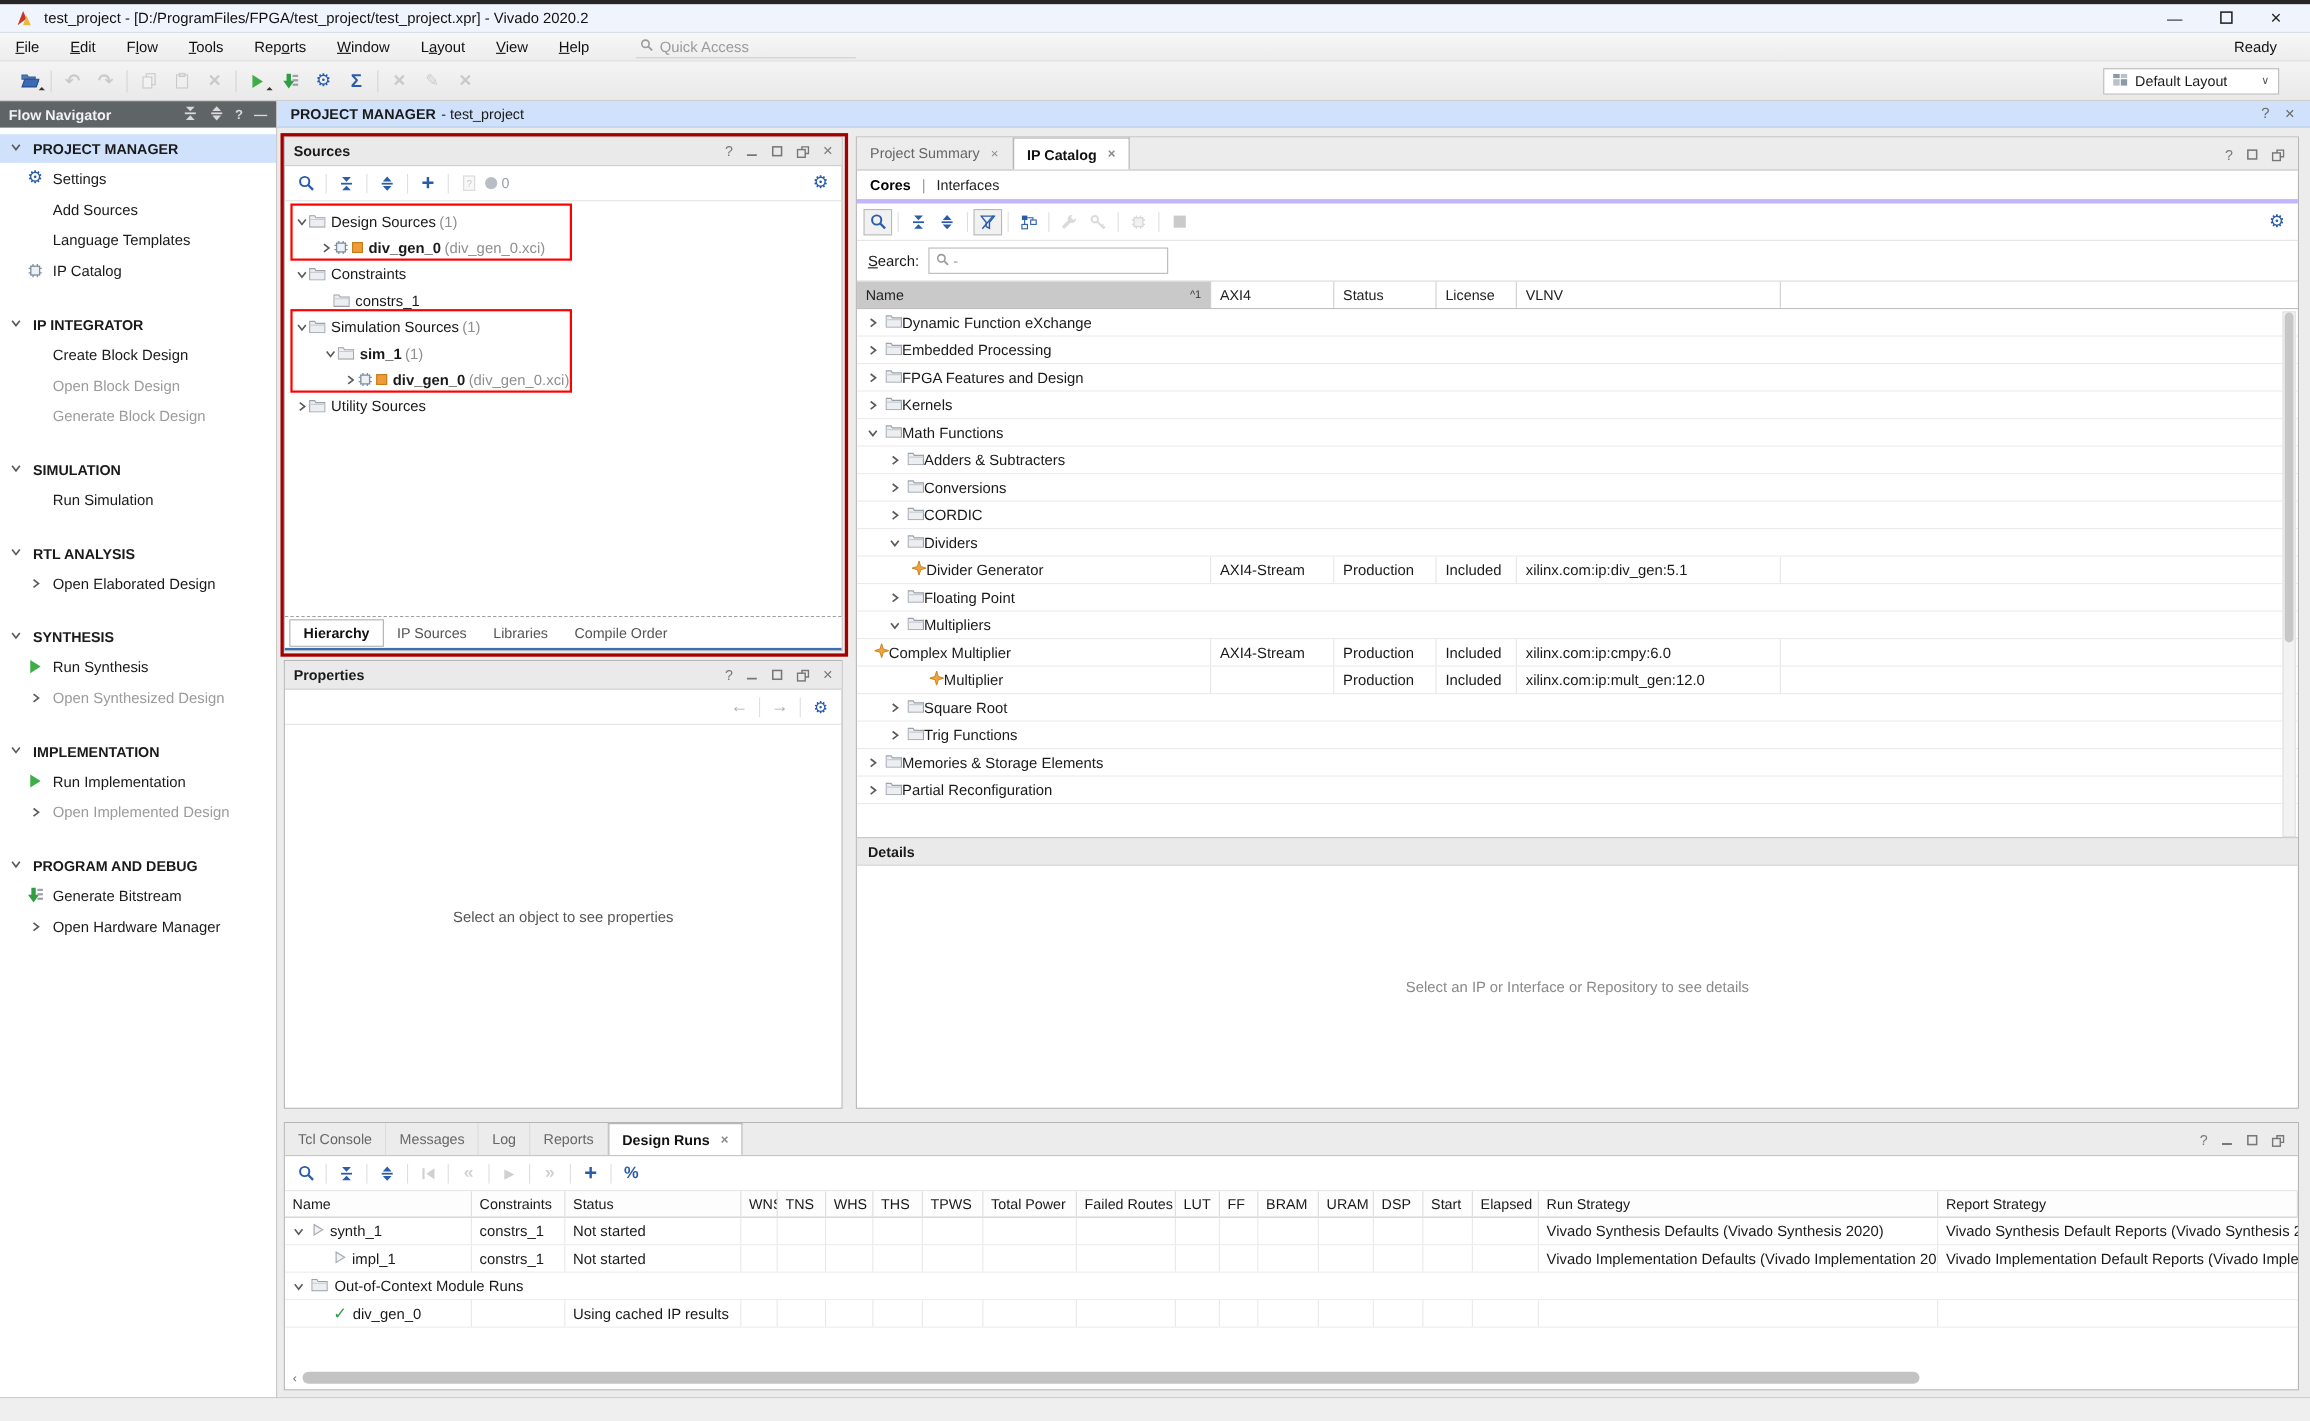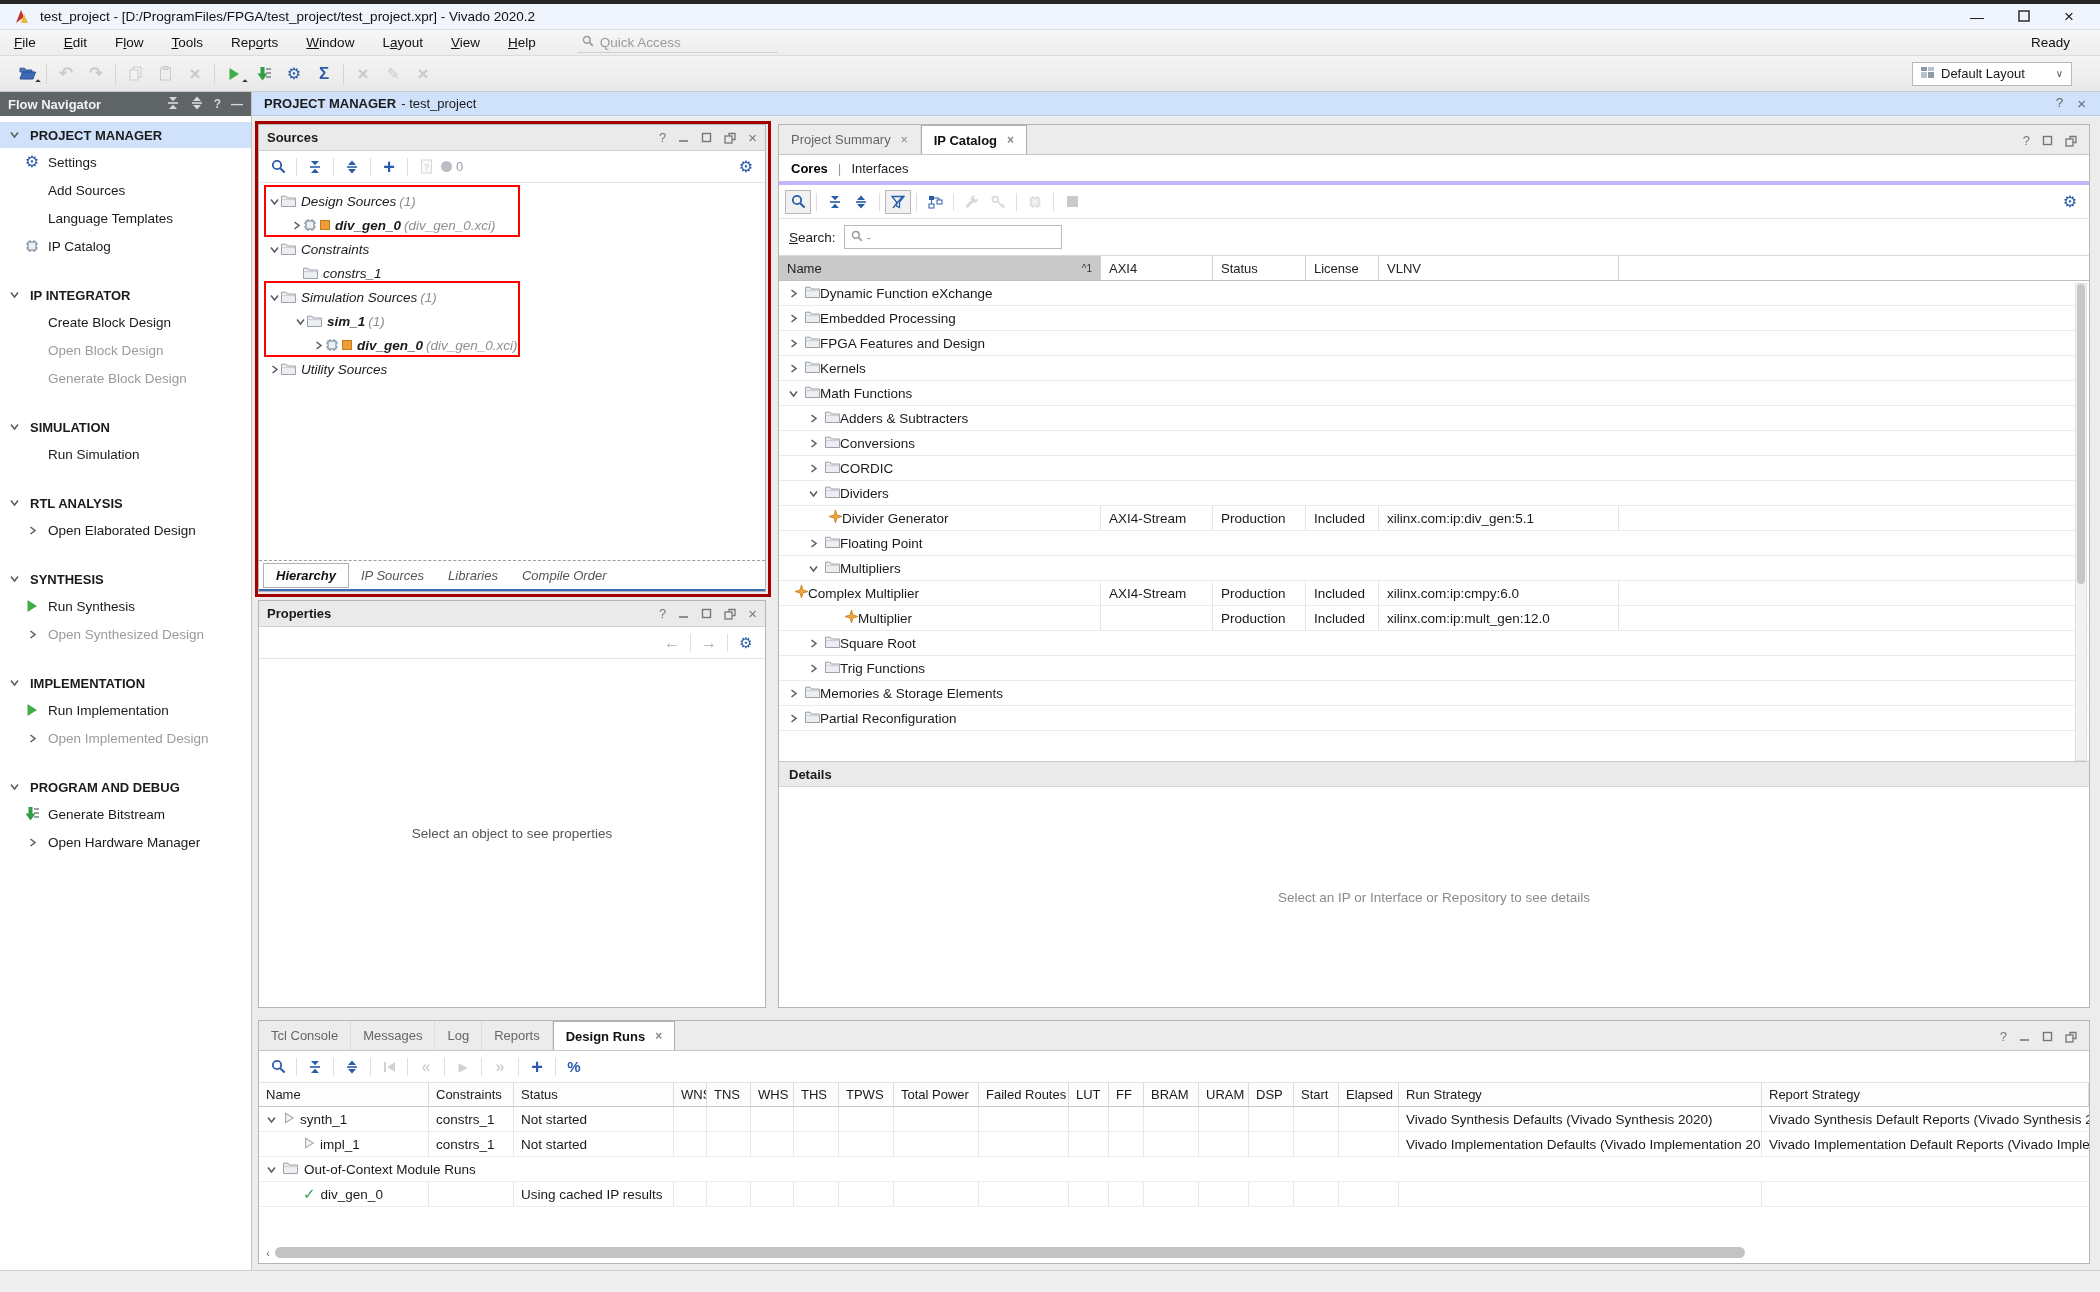--- a/index.html
+++ b/index.html
@@ -65,21 +65,21 @@
   #src-annot { position:absolute; left:-4px; top:-4px; width:516px; height:476px; border:3px solid #a50000; pointer-events:none; z-index:5; }
   #src-tree { position:relative; height:345px; overflow:hidden; }
   .trow { height:24px; display:flex; align-items:center; }
   .trow .chevbox { width:14px; display:flex; justify-content:center; }
   .trow .iconbox { display:flex; align-items:center; gap:3px; margin-right:5px; }
   .trow .lbl { white-space:nowrap; }
   .trow .lbl.b { font-weight:bold; }
   .trow .sfx { color:#8f8f8f; white-space:nowrap; margin-left:3px; }
   .annot-box { position:absolute; border:2px solid #ff0000; pointer-events:none; z-index:4; }
   #src-tabs { position:absolute; left:0; bottom:0; width:100%; height:31px; border-top:1px dashed #9e9e9e; display:flex; align-items:center; padding-left:4px; background:#fff; border-bottom:2px solid #3c6cb4; }
-  .btab { padding:4px 12px; color:#555; font-size:13px;font-style:italic; }
+  .btab { padding:4px 12px; color:#555; font-size:13px; }
   .btab.active { border:1px solid #b0b0b0; background:#fff; font-weight:bold; color:#111; }
   .badge-circle { width:11px; height:11px; border-radius:50%; background:#b9bec4; display:inline-block; }
   .badge-num { color:#9aa0a6; margin-left:4px; font-size:13px; }
   .sq-orange { width:10px; height:10px; background:#f09a38; border:1px solid #c07d18; display:inline-block; }
 
   
   #properties { left:258px; top:600px; width:508px; height:408px; }
   #prop-body { height:calc(100% - 58px); display:flex; align-items:center; justify-content:center; color:#555; }
 
   
@@ -523,21 +523,21 @@
         <span class="ico" style="display: inline-flex; align-items: center;">
           <span class="badge-circle"></span>
           <span class="badge-num">0</span>
         </span>
       </span>
       <span class="spacer"></span>
       <span class="tico">
         <span class="ico" style="display: inline-flex; align-items: center; color: rgb(42, 92, 170); font-size: 16px; font-weight: bold; line-height: 1;">⚙</span>
       </span>
     </div>
-  <div id="src-tree" style="padding-top: 6px; font-style: italic;">
+  <div id="src-tree" style="padding-top: 6px;">
       <div class="trow" style="padding-left: 8px;">
         <span class="chevbox">
           <svg width="9" height="9" viewBox="0 0 9 9">
             <path d="M1 2.5 L4.5 7 L8 2.5" fill="none" stroke="#5a5a5a" stroke-width="1.5"></path>
           </svg>
         </span>
         <span class="iconbox">
           <span class="ico" style="display: inline-flex; align-items: center;">
             <svg width="15" height="12" viewBox="0 0 15 12">
               <path d="M0.5 3 v-1.8 h4.6 l1.1 1.8 h8.3 v8.5 h-14 z" fill="#eceef1" stroke="#9aa1a9"></path>

